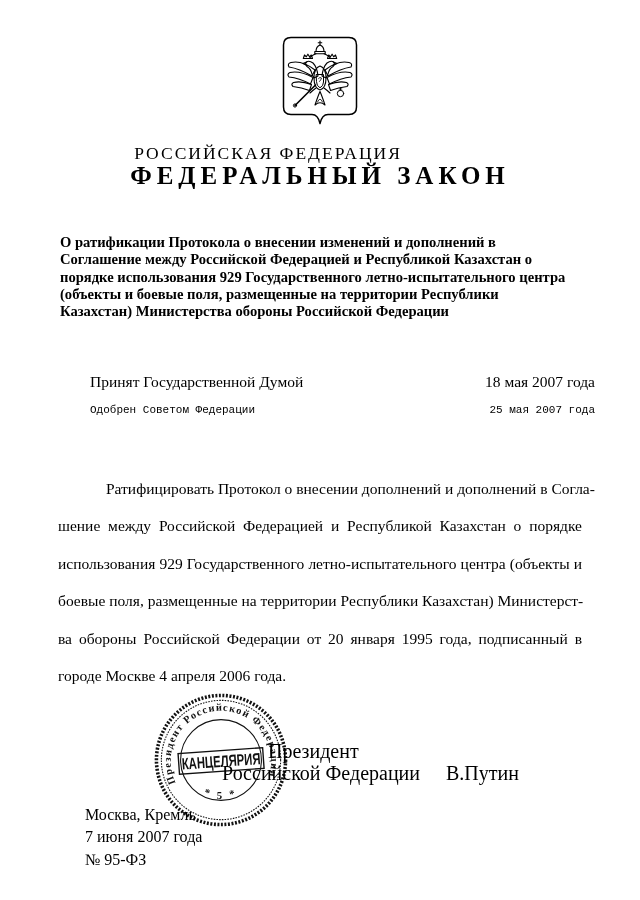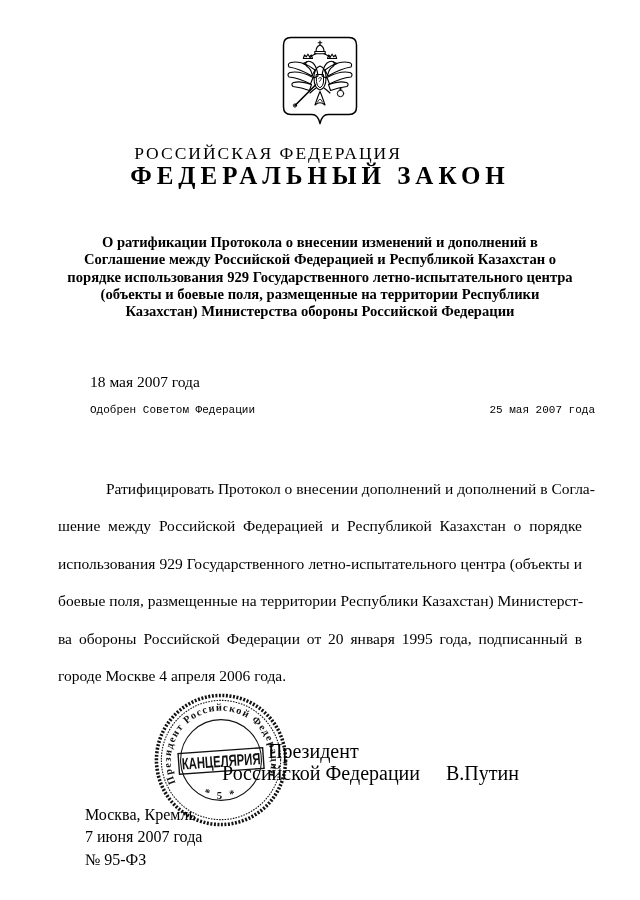--- a/index.html
+++ b/index.html
@@ -26,21 +26,21 @@
   }
   .doctype {
     position: absolute; top: 162px; left: 0; width: 640px;
     text-align: center;
     font-weight: bold; font-size: 25px; letter-spacing: 5px;
   }
 
   
   .law-title {
     position: absolute; top: 234px; left: 60px; width: 520px;
-    display: flex; flex-direction: column; align-items: center;
+    display: flex; flex-direction: column; align-items: flex-start;
     font-weight: bold; font-size: 14.6px; line-height: 17.3px;
   }
   .law-title .t-line { white-space: nowrap; }
 
   
   .adoption { position: absolute; top: 372px; left: 90px; width: 505px; }
   .adopt-row { display: flex; justify-content: space-between; line-height: 19px; font-size: 15.5px; }
   .adopt-row.mono { font-family: "Liberation Mono", monospace; font-size: 11px; margin-top: 10px; }
 
   
@@ -120,20 +120,21 @@
   <div class="law-title">
     <div class="t-line">О ратификации Протокола о внесении изменений и дополнений в</div>
     <div class="t-line">Соглашение между Российской Федерацией и Республикой Казахстан о</div>
     <div class="t-line">порядке использования 929 Государственного летно-испытательного центра</div>
     <div class="t-line">(объекты и боевые поля, размещенные на территории Республики</div>
     <div class="t-line">Казахстан) Министерства обороны Российской Федерации</div>
   </div>
 
   <div class="adoption">
     <div class="adopt-row">
+      <span>Принят Государственной Думой</span>
       <span>18 мая 2007 года</span>
     </div>
     <div class="adopt-row mono">
       <span>Одобрен Советом Федерации</span>
       <span>25 мая 2007 года</span>
     </div>
   </div>
 
   <div class="body-text">
     <div class="body-line first">Ратифицировать Протокол о внесении дополнений и дополнений в Согла-</div>

